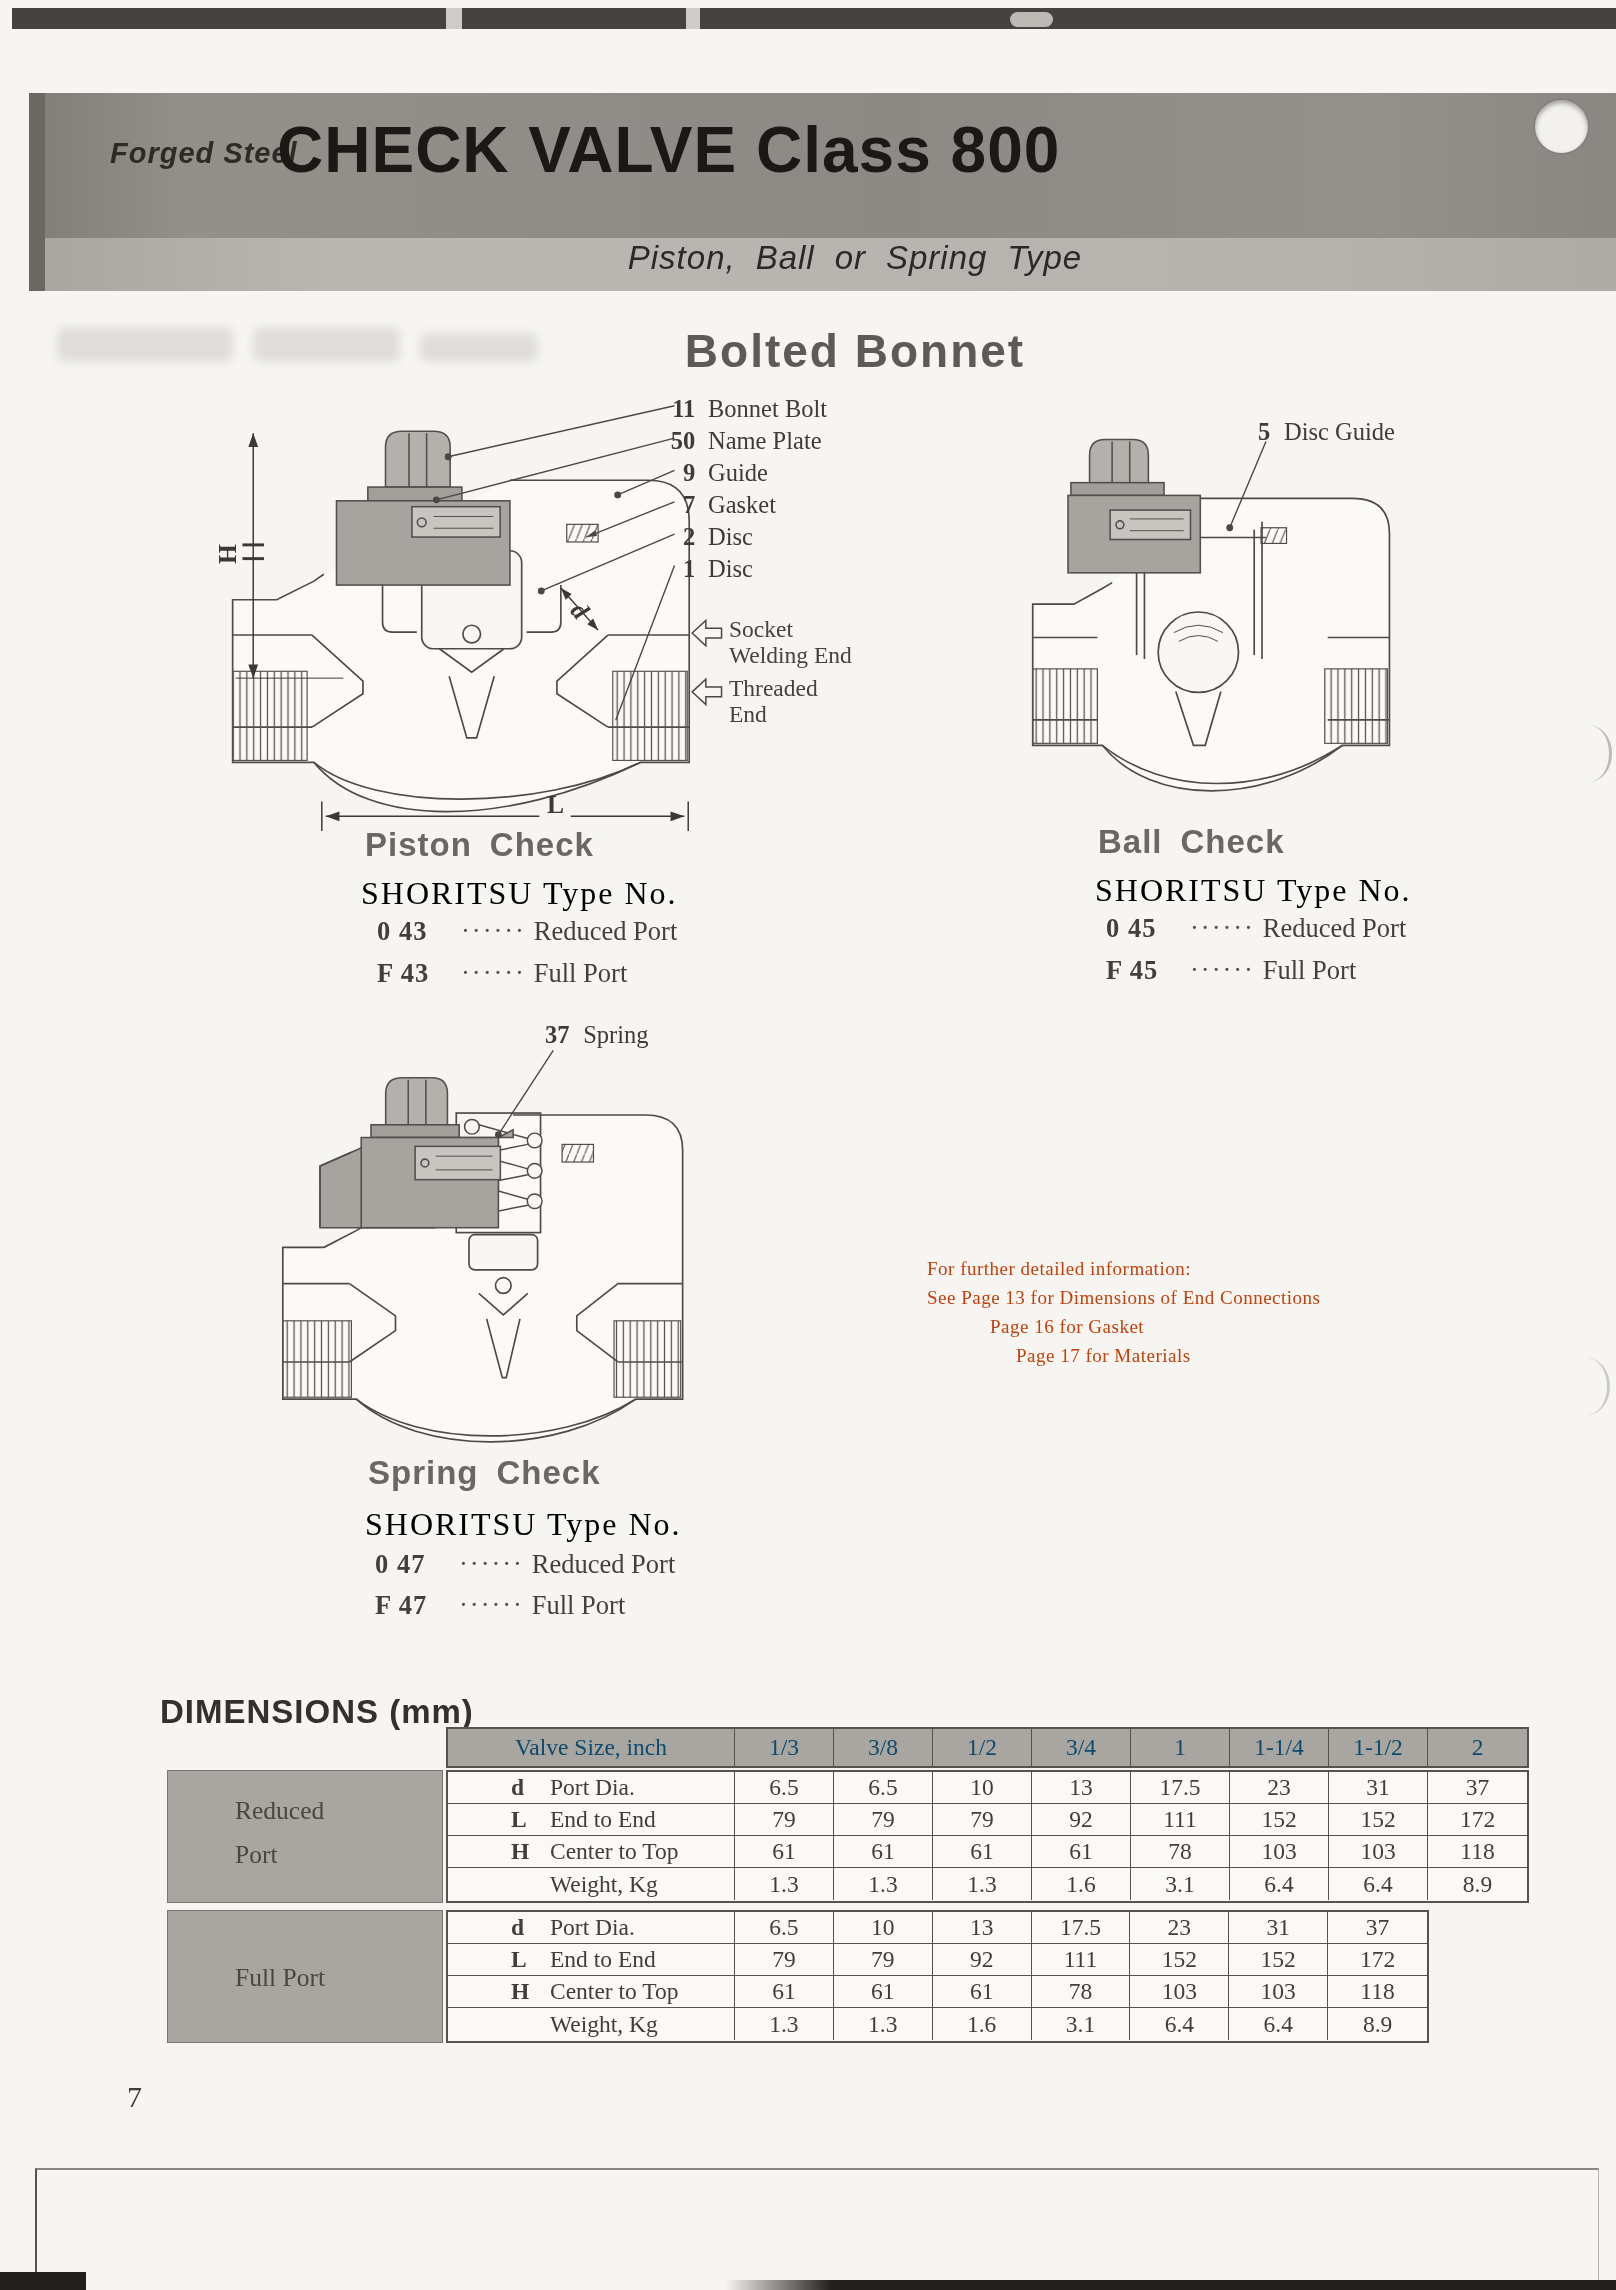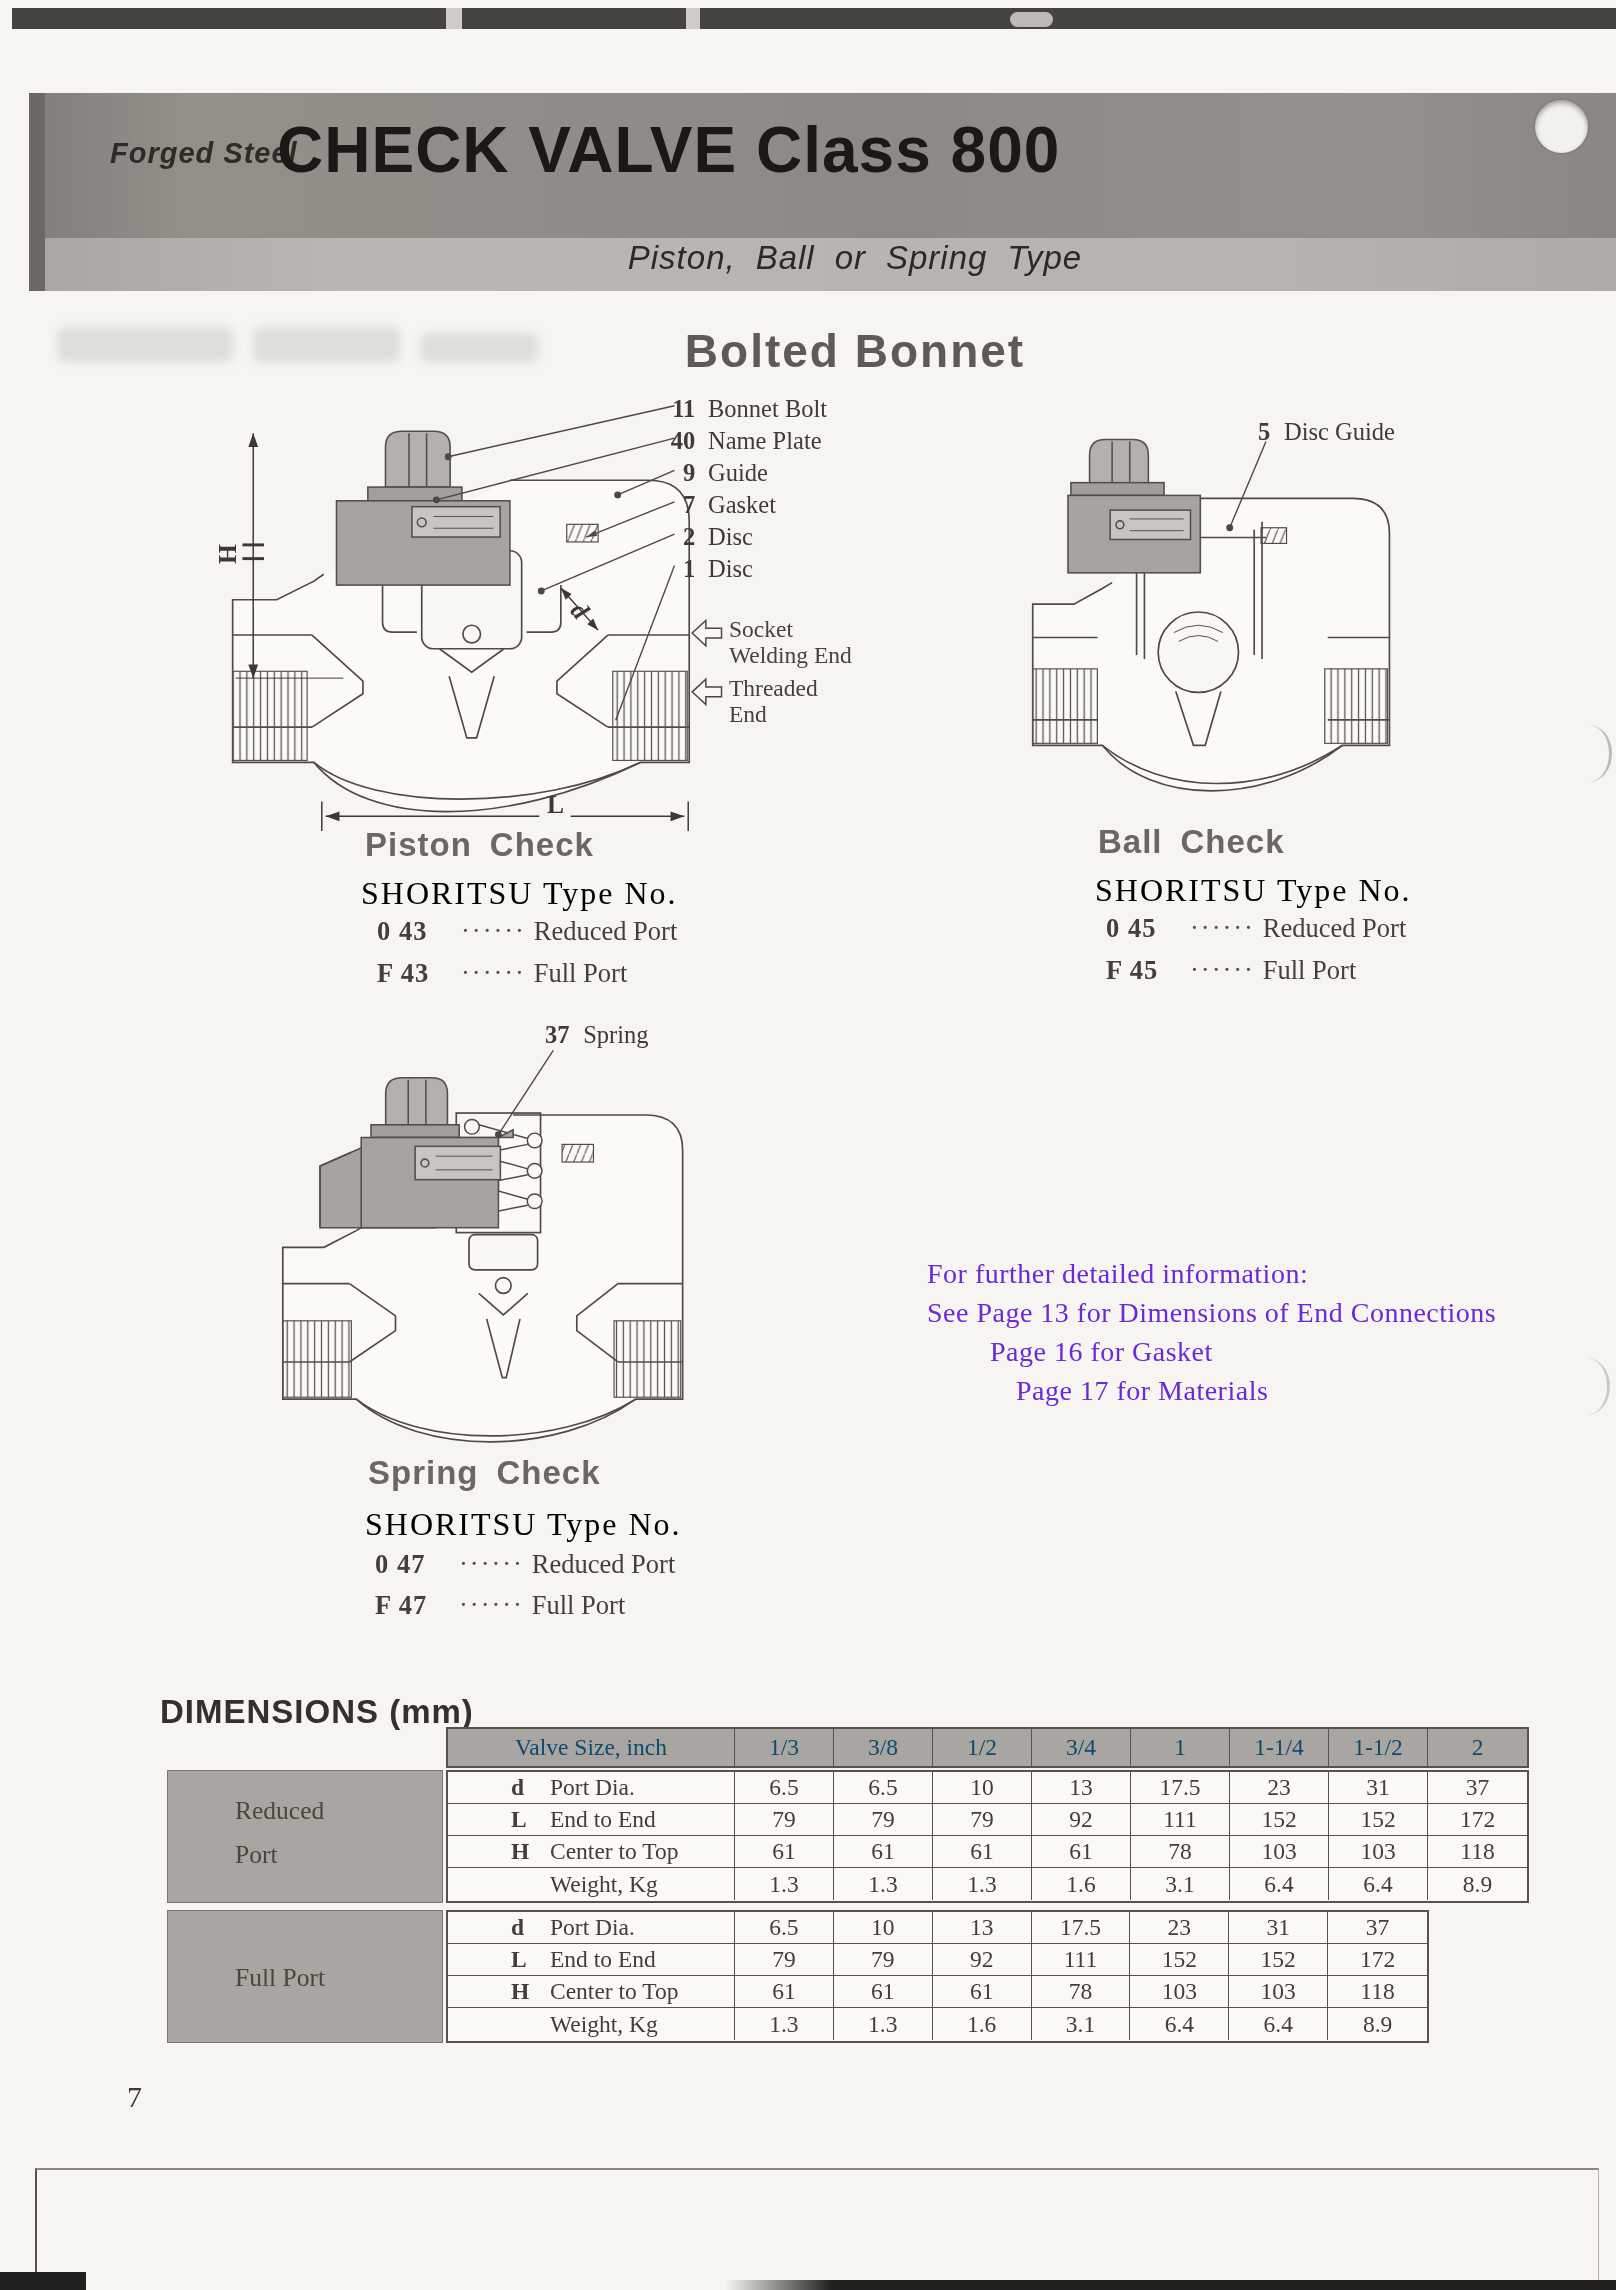--- a/index.html
+++ b/index.html
@@ -21,21 +21,21 @@
   .co-num{width:71px;text-align:right;font-weight:bold;padding-right:12.7px;box-sizing:border-box;}
   .single-callout{display:flex;font-size:24.5px;color:#3f3b36;white-space:nowrap;}
   .single-callout .co-num2{font-weight:bold;margin-right:13.7px;}
   
   .valve-title{font-size:33px;font-weight:bold;color:#6b6863;letter-spacing:1px;word-spacing:7.8px;white-space:nowrap;}
   .type-heading{font-size:32px;color:#000000;letter-spacing:2px;white-space:nowrap;}
   .type-row{display:flex;align-items:baseline;font-size:26.5px;color:#433f3a;white-space:nowrap;}
   .type-code{font-weight:bold;width:84px;letter-spacing:1px;}
   .type-dots{letter-spacing:2px;color:#55504a;margin-right:7.8px;}
   
-  .info-line{font-size:28px;color:#6d28d9;letter-spacing:0.5px;white-space:nowrap;}
+  .info-line{font-size:19px;color:#c2410c;letter-spacing:0.5px;white-space:nowrap;}
   
   .dim-label{font-size:25.5px;font-weight:bold;color:#3c3833;}
   .end-label{font-size:23.5px;line-height:25.5px;color:#46423d;white-space:nowrap;}
   
   .dim-heading{font-size:33px;font-weight:bold;color:#34312d;letter-spacing:1px;white-space:nowrap;}
   .tbl{display:grid;box-sizing:border-box;border:2px solid #56524d;background:#faf9f6;}
   .tbl .c{border-right:1.4px solid #56524d;border-bottom:1.4px solid #56524d;display:flex;align-items:center;justify-content:center;
           font-size:23.5px;color:#413d38;box-sizing:border-box;}
   .tbl .c:last-child,.tbl .c.lastcol{border-right:none;}
   .tbl .c.lastrow{border-bottom:none;}
@@ -164,21 +164,21 @@
       <polygon points="486,316 500,303 500,311 516,311 516,321 500,321 500,329"></polygon>
     </g>
   </svg>
 
   <div class="abs" style="left:637px;top:393px;">
     <div class="co-row">
         <span class="co-num">11</span>
         <span>Bonnet Bolt</span>
       </div>
     <div class="co-row">
-        <span class="co-num">40</span>
+        <span class="co-num">50</span>
         <span>Name Plate</span>
       </div>
     <div class="co-row">
         <span class="co-num">9</span>
         <span>Guide</span>
       </div>
     <div class="co-row">
         <span class="co-num">7</span>
         <span>Gasket</span>
       </div>

